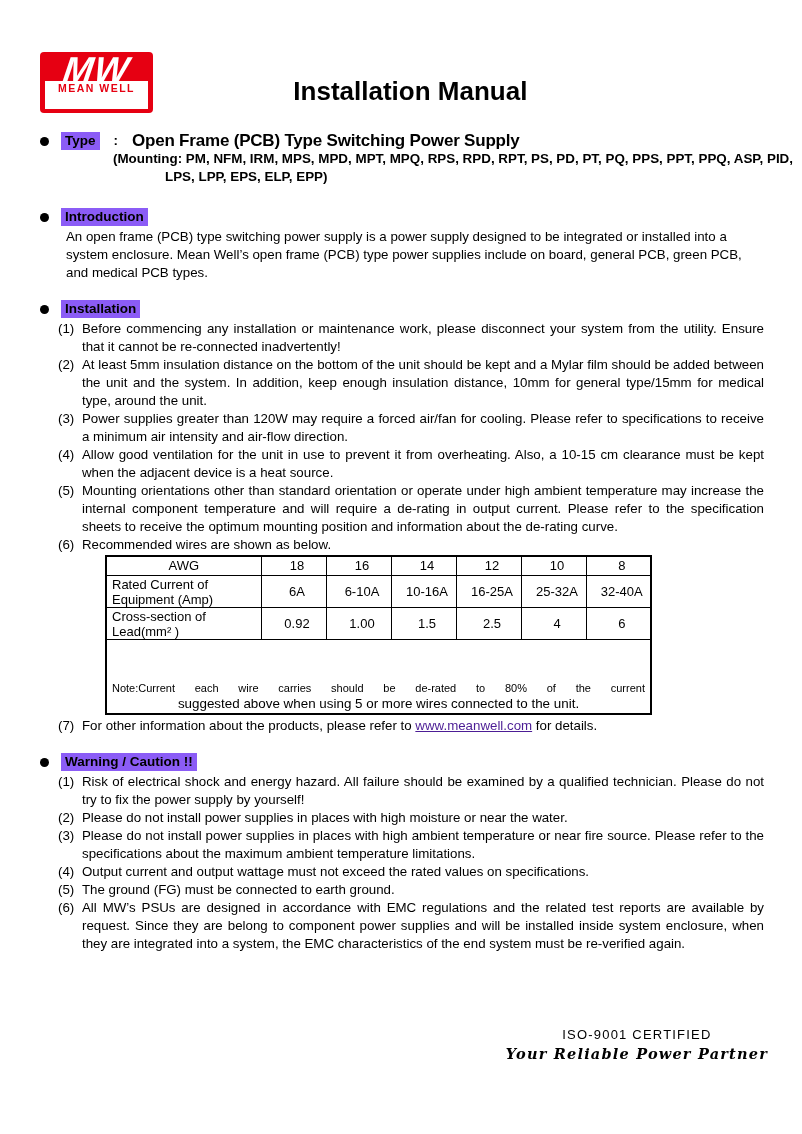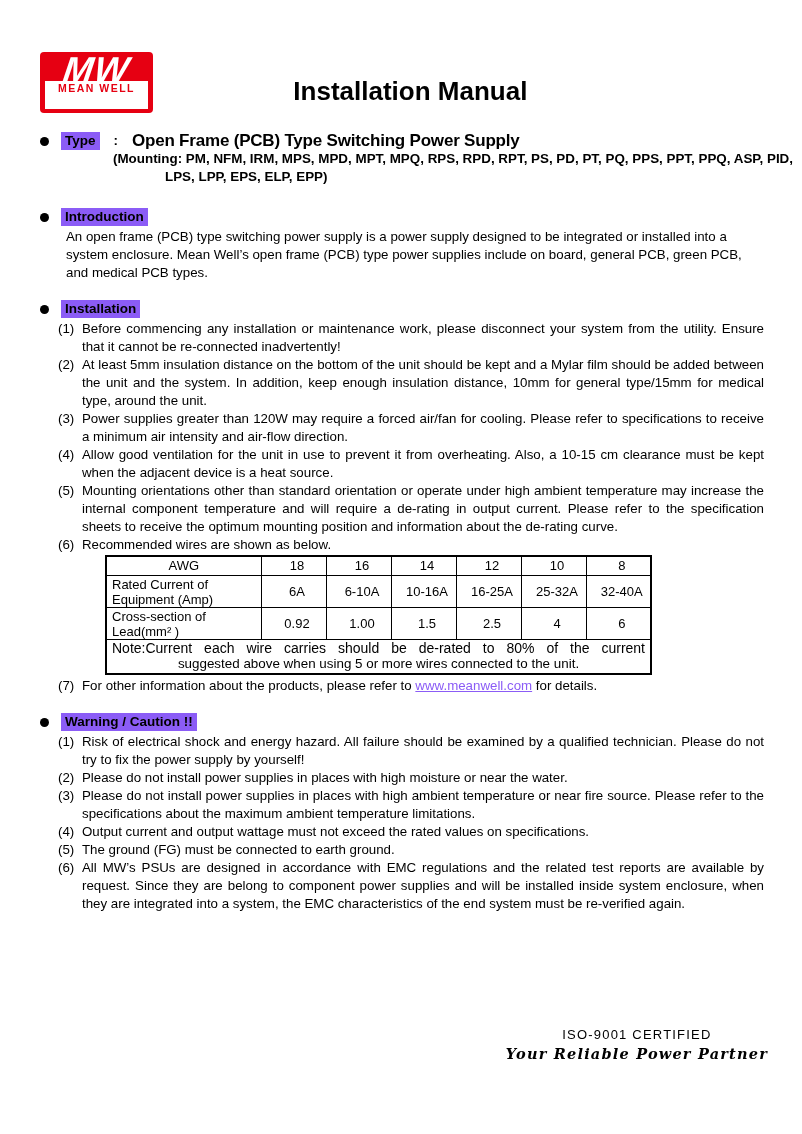--- a/index.html
+++ b/index.html
@@ -44,34 +44,34 @@
   .families.l1 { margin-left: 113px; }
   .families.l2 { margin-left: 165px; }
   
   .intro-head { margin-top: 22px; }
   .body-text { margin: 2px 38px 0 66px; }
   .install-head { margin-top: 18px; }
   .list { margin: 2px 38px 0 58px; }
   .item { display: flex; }
   .item-num { width: 24px; flex-shrink: 0; }
   .item-text { flex: 1; text-align: justify; }
-  .link { color: #8b5cf6; text-decoration: underline; cursor: pointer; }
+  .link { color: #4c1d95; text-decoration: underline; cursor: pointer; }
   
   .wire-table {
     border-collapse: collapse; margin: 1px 0 1px 105px;
     border: 2px solid #000; font-size: 13px;
   }
   .wire-table td { border: 1px solid #000; text-align: center; padding: 0 2px; }
   .wire-table tr.hdr td { height: 18px; }
   .wire-table tr.data td { height: 32px; }
   .wire-table td.c0 { width: 155px; }
   .wire-table td.g { width: 65px; padding-left: 9px; }
   .wire-table td.lab { text-align: left; padding-left: 5px; line-height: 15px; }
   .wire-table td.note-cell { padding: 1px 5px 2px 5px; }
-  .note1 { text-align: justify; text-align-last: justify; font-size: 14px; line-height: 15px; }
+  .note1 { text-align: justify; text-align-last: justify; font-size: 11px; line-height: 15px; margin-top: 40px; }
   .note2 { text-align: center; font-size: 13.4px; line-height: 15px; }
   
   .warning-head { margin-top: 18px; }
   
   .footer { position: absolute; right: 34px; top: 1026px; text-align: center; }
   .iso { font-size: 13px; letter-spacing: 1.2px; }
   .slogan {
     font-family: "DejaVu Serif", serif; font-style: italic; font-weight: bold;
     font-size: 14.5px; letter-spacing: 1.2px; margin-top: 1px; white-space: nowrap;
   }

